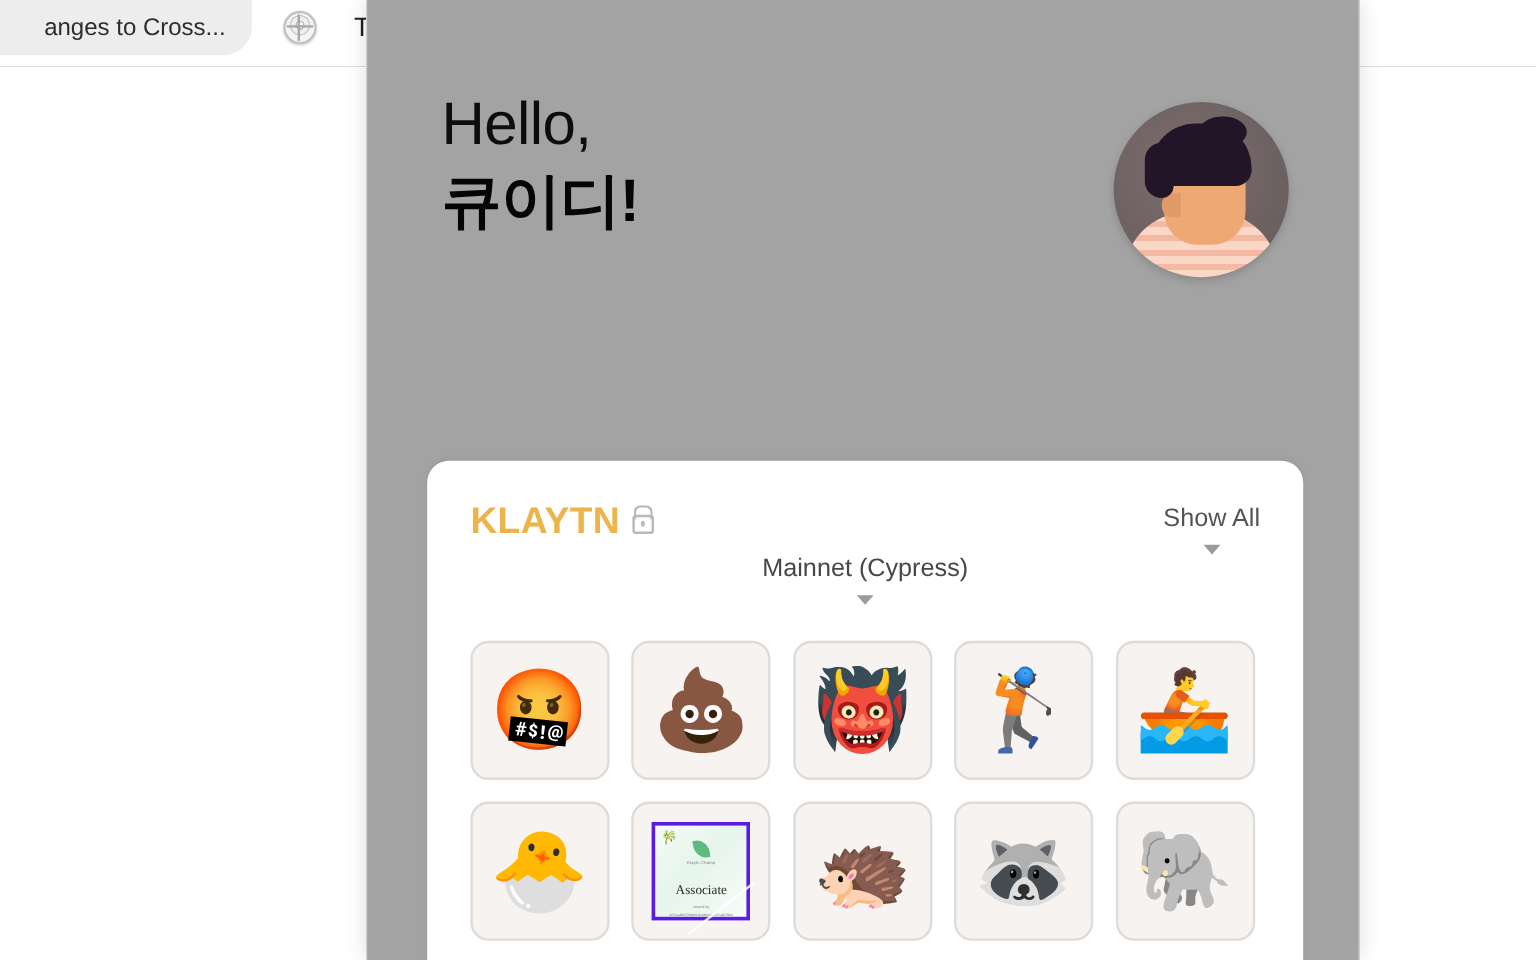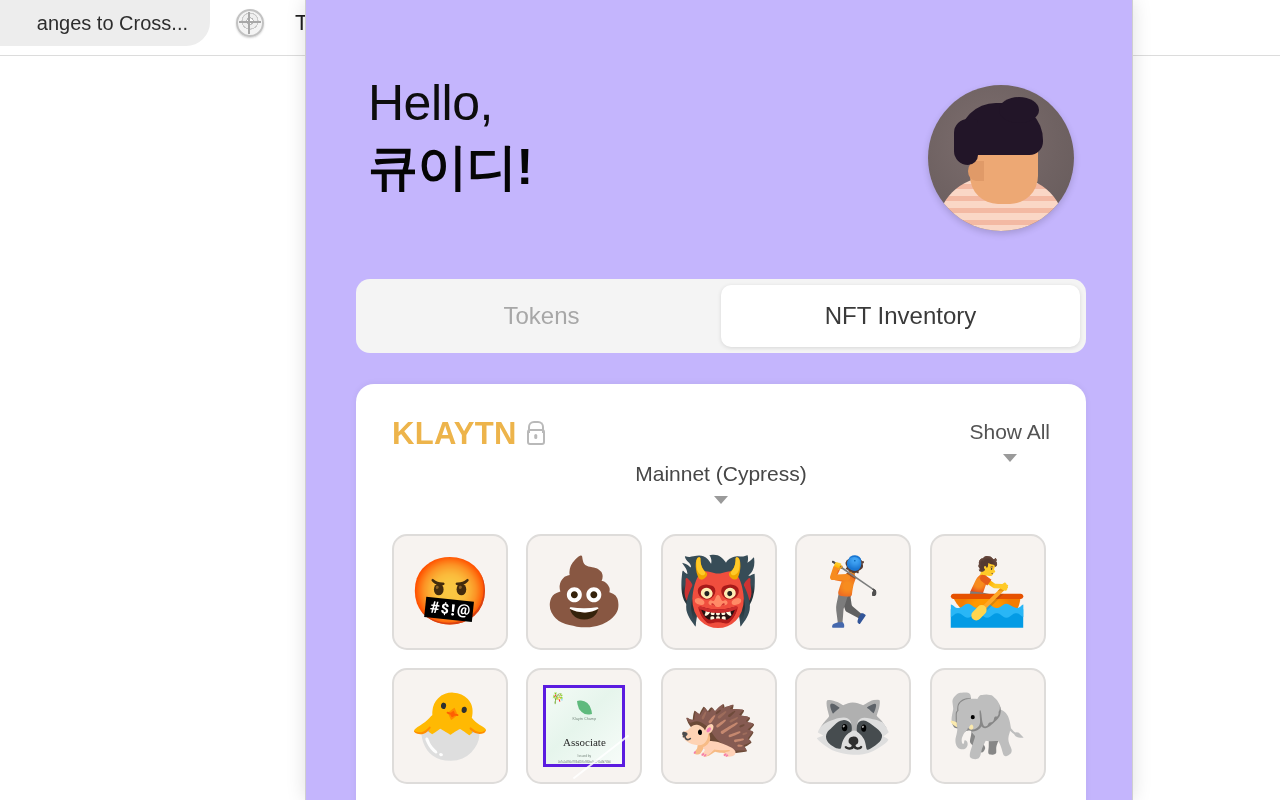--- a/index.html
+++ b/index.html
@@ -84,21 +84,21 @@
   .page-body {
     position: absolute; top: 56px; left: 0;
     width: 1280px; height: 744px;
     background: #ffffff;
   }
 
   
   .popup {
     position: absolute; left: 305px; top: 0;
     width: 828px; height: 800px;
-    background: #c4b5fd;
+    background: #a3a3a3;
     border-left: 1px solid #cfcfcf;
     border-right: 1px solid #cfcfcf;
     box-shadow: 0 0 18px rgba(0,0,0,.13);
     overflow: hidden;
   }
 
   .greeting-row {
     position: absolute; left: 62px; top: 72px;
     width: 706px; height: 160px;
   }
@@ -319,24 +319,20 @@
       </div>
       <div class="avatar">
         <div class="av-shirt"></div>
         <div class="av-neck"></div>
         <div class="av-head"></div>
         <div class="av-ear"></div>
         <div class="av-hair"></div>
       </div>
     </div>
 
-    <div class="tab-switch">
-      <button class="switch-btn">Tokens</button>
-      <button class="switch-btn active">NFT Inventory</button>
-    </div>
 
     <div class="nft-card">
 
       <div class="card-head">
         <div>
           <div class="chain-name">
             <span class="chain-title">KLAYTN</span>
             <span class="lock-icon"></span>
           </div>
           <div class="network-row">

